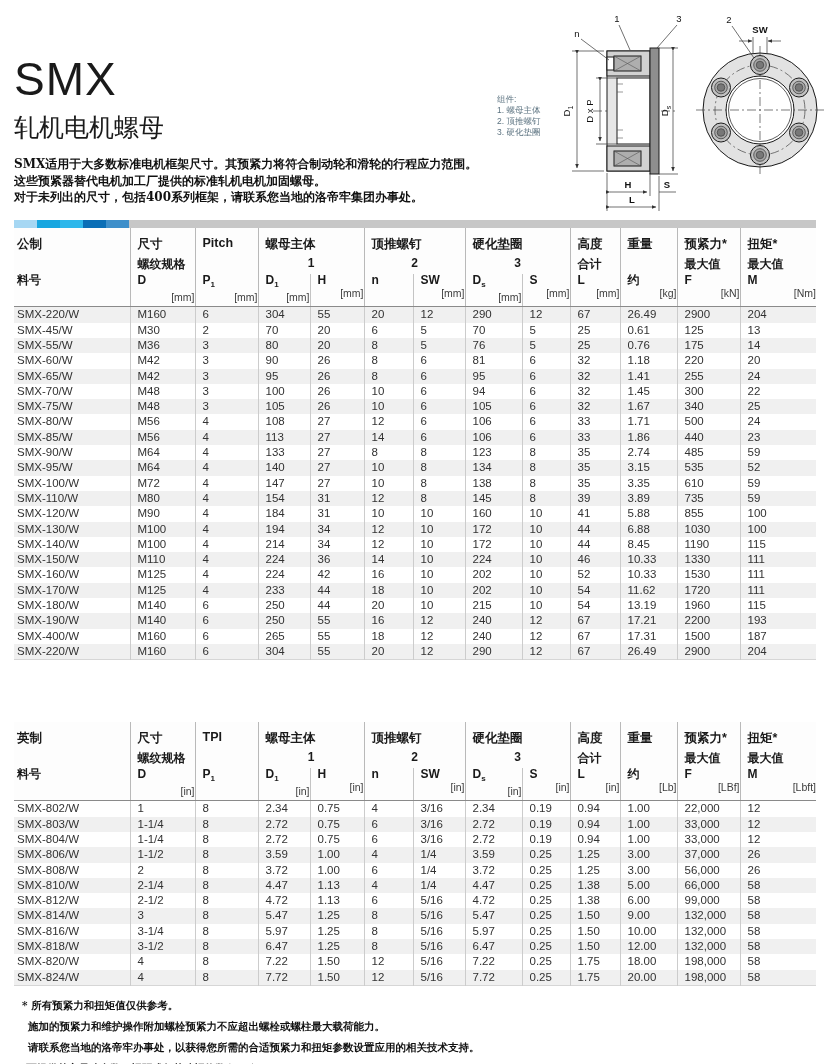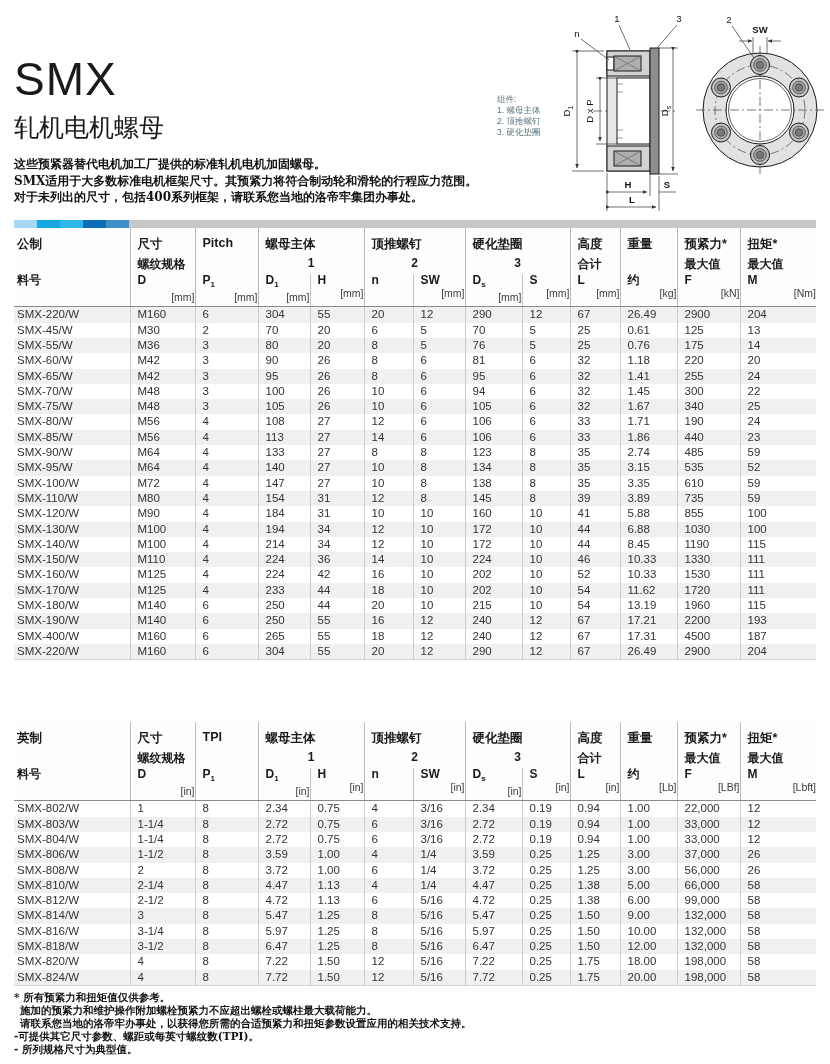--- a/index.html
+++ b/index.html
@@ -50,33 +50,33 @@
   .dtable tbody td{height:15.3px;line-height:15.3px;font-size:11.5px;color:#323232;padding-left:7px;}
   #metric-table{top:228px;}
   #imperial-table{top:722px;}
   #metric-table tbody tr:nth-child(odd){background:#f0f0f0;}
   #imperial-table tbody tr:nth-child(even){background:#f0f0f0;}
   .dtable{border-bottom:1px solid #d6d6d6;}
 
   
   #notes{left:14px;top:991px;width:640px;
     font-family:"DejaVu Serif",serif;font-weight:700;font-size:10.5px;line-height:13px;color:#111;}
-  #notes p{margin:0;}
+  #notes p{margin:8px;}
   #notes p.pad{padding-left:6px;}
 </style>
 </head>
 <body>
 
 <div class="abs" id="title-block">
   <div id="page-title">SMX</div>
   <div id="page-subtitle">轧机电机螺母</div>
 </div>
 <div class="abs" id="description">
+  <p>SMX适用于大多数标准电机框架尺寸。其预紧力将符合制动轮和滑轮的行程应力范围。</p>
   <p>这些预紧器替代电机加工厂提供的标准轧机电机加固螺母。</p>
-  <p>SMX适用于大多数标准电机框架尺寸。其预紧力将符合制动轮和滑轮的行程应力范围。</p>
   <p>对于未列出的尺寸，包括400系列框架，请联系您当地的洛帝牢集团办事处。</p>
 </div>
 
 <div class="abs" id="drawing-wrap">
   <svg width="350" height="207" viewBox="0 0 350 207">
     <defs>
       <marker id="ar" markerWidth="7" markerHeight="7" refX="6" refY="3.5" orient="auto">
         <path d="M0,0.8 L6.4,3.5 L0,6.2 Z" fill="#333"></path>
       </marker>
     </defs>
@@ -419,21 +419,21 @@
         <td class="gd">M56</td>
         <td class="gd">4</td>
         <td class="gd">108</td>
         <td class="sd">27</td>
         <td class="gd">12</td>
         <td class="sd">6</td>
         <td class="gd">106</td>
         <td class="sd">6</td>
         <td class="gd">33</td>
         <td class="gd">1.71</td>
-        <td class="gd">190</td>
+        <td class="gd">500</td>
         <td class="gd">24</td>
       </tr>
 
       <tr>
         <td class="c0">SMX-85/W</td>
         <td class="gd">M56</td>
         <td class="gd">4</td>
         <td class="gd">113</td>
         <td class="sd">27</td>
         <td class="gd">14</td>
@@ -643,21 +643,21 @@
         <td class="gd">M160</td>
         <td class="gd">6</td>
         <td class="gd">265</td>
         <td class="sd">55</td>
         <td class="gd">18</td>
         <td class="sd">12</td>
         <td class="gd">240</td>
         <td class="sd">12</td>
         <td class="gd">67</td>
         <td class="gd">17.31</td>
-        <td class="gd">4500</td>
+        <td class="gd">1500</td>
         <td class="gd">187</td>
       </tr>
 
       <tr>
         <td class="c0">SMX-220/W</td>
         <td class="gd">M160</td>
         <td class="gd">6</td>
         <td class="gd">304</td>
         <td class="sd">55</td>
         <td class="gd">20</td>

